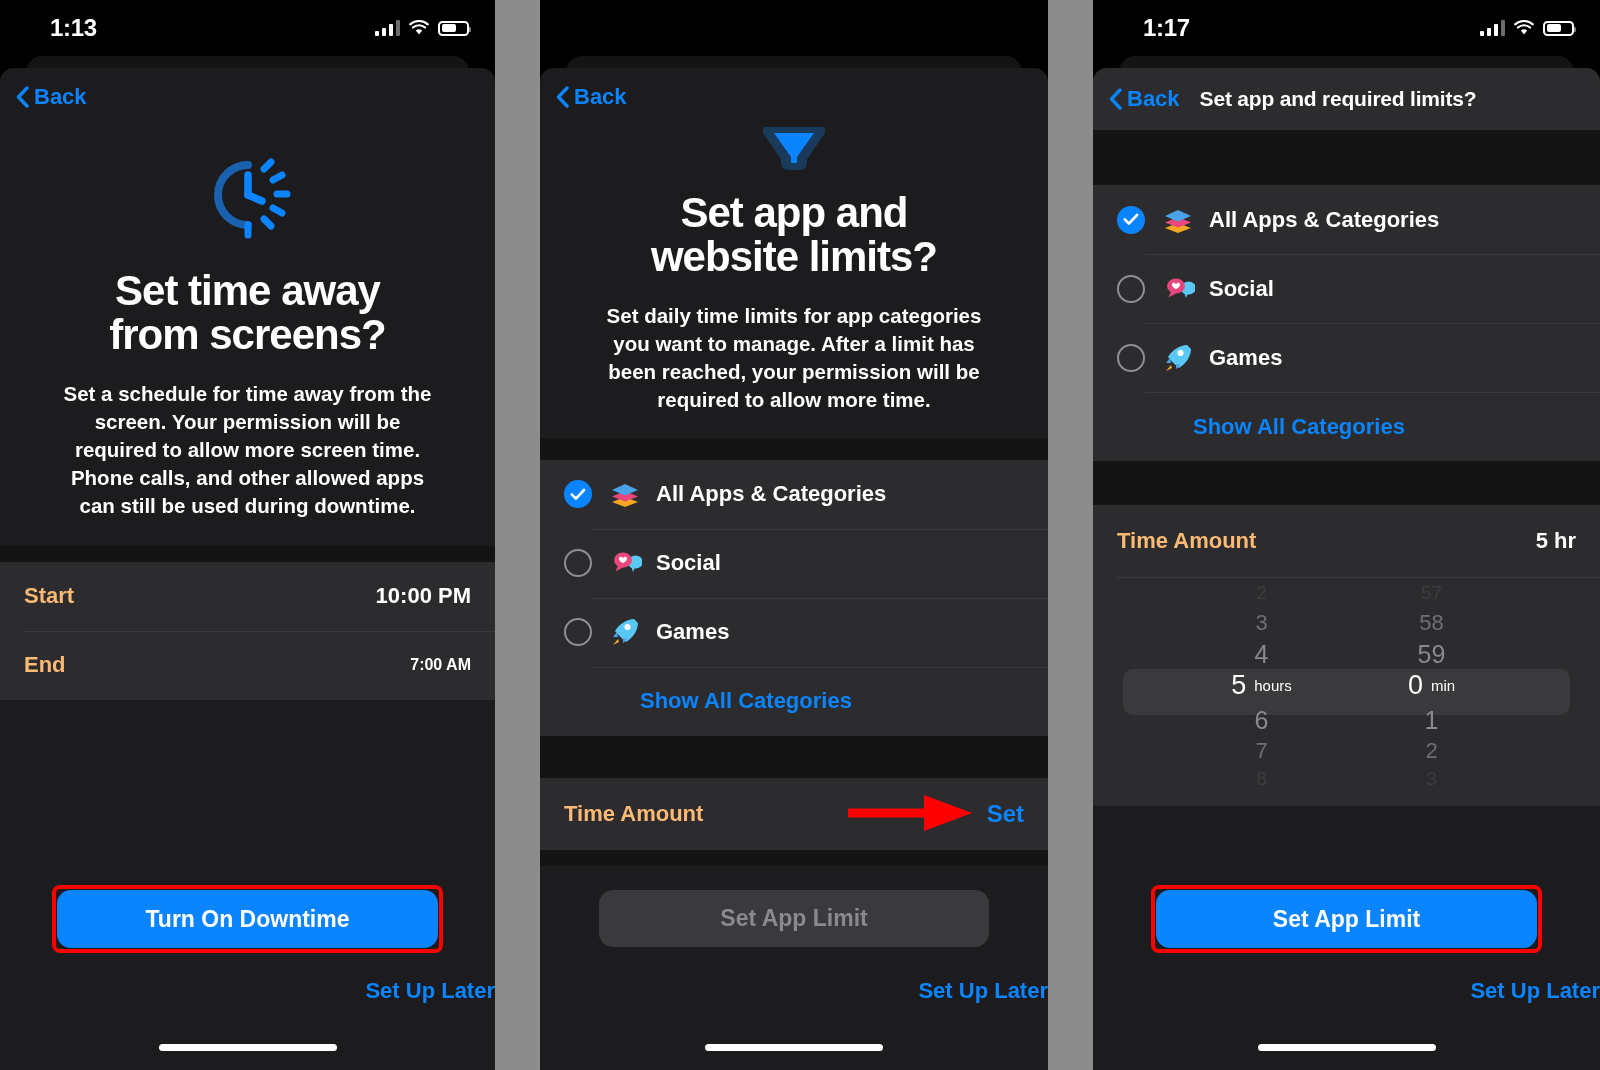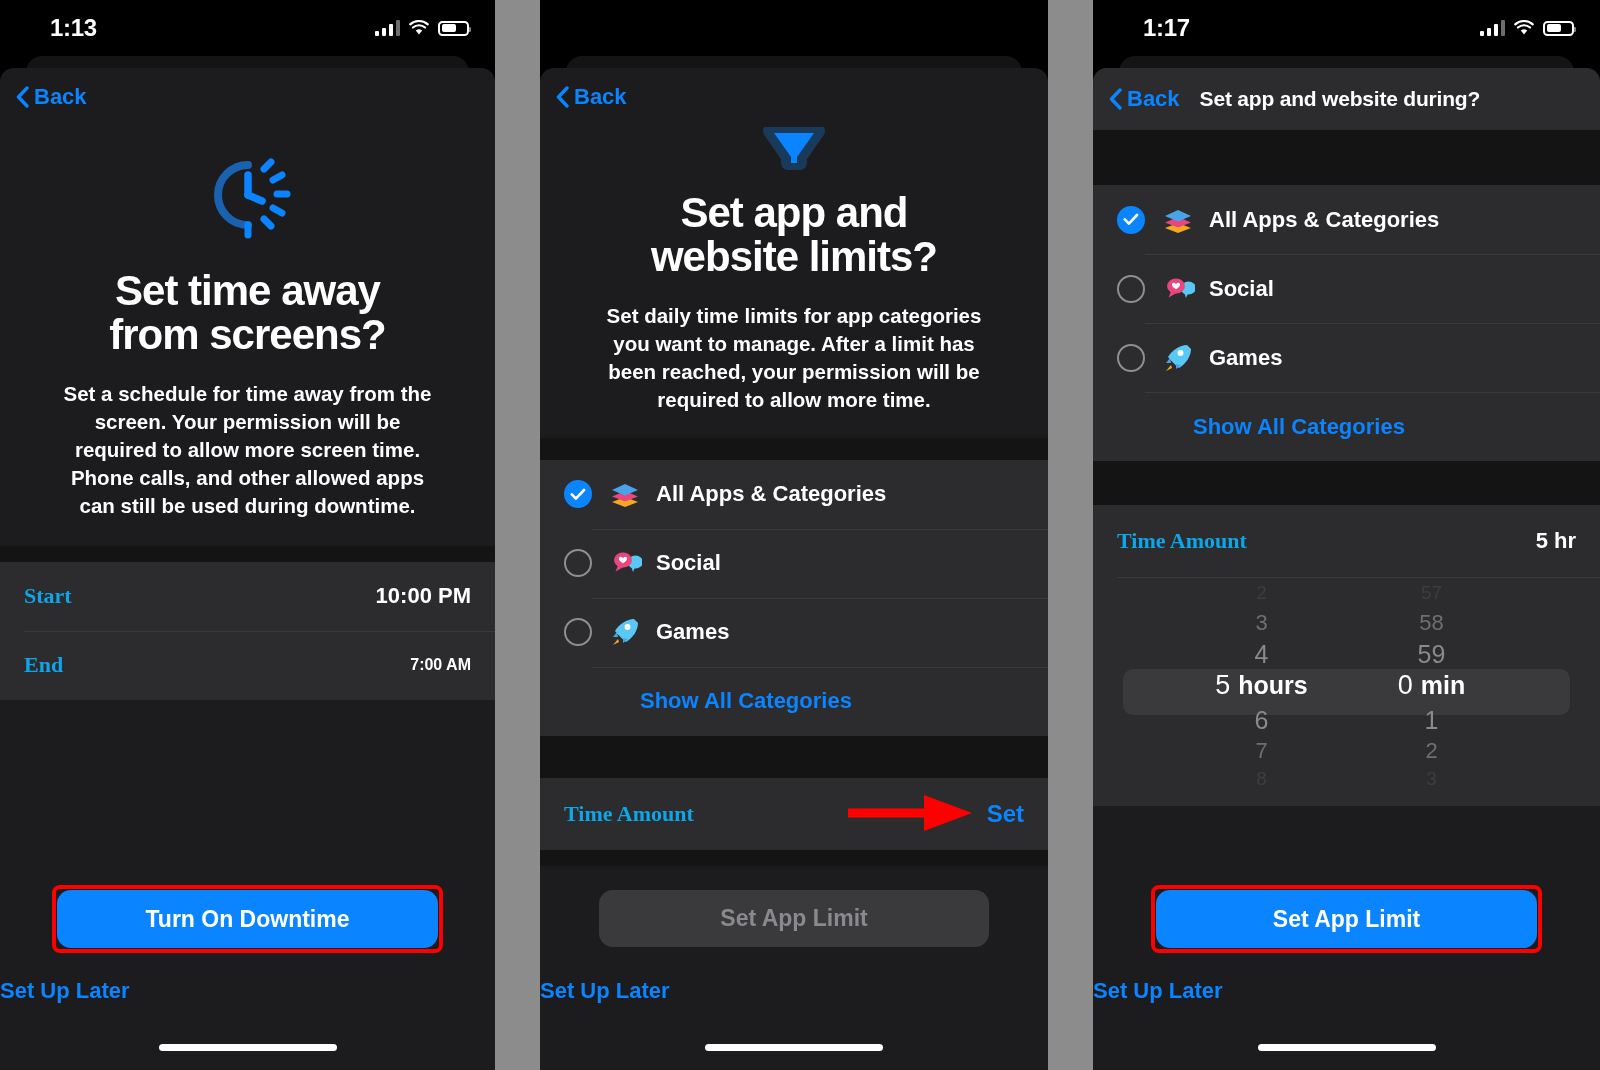--- a/index.html
+++ b/index.html
@@ -133,21 +133,21 @@
   .list { background: #2c2c2e; }
   .row {
     display: flex; align-items: center;
     padding: 0 24px;
     position: relative;
   }
   .row + .row::before, .row-div::before {
     content: ""; position: absolute; left: 24px; right: 0; top: 0;
     height: 1px; background: #3a3a3c;
   }
-  .row-label { color: #0ea5e9; font-weight: bold; font-family: Liberation Serif, serif; }
+  .row-label { color: #fdba74; font-weight: bold; }
   .row-value { margin-left: auto; color: #fff; font-weight: bold; }
   .row-link { color: #0a84ff; font-weight: bold; margin-left: auto; }
 
   .cat-row { display: flex; align-items: center; position: relative; padding-left: 24px; }
   .cat-inner {
     display: flex; align-items: center; flex: 1; position: relative;
   }
   .cat-inner::before {
     content: ""; position: absolute; left: 0; right: -24px; top: 0;
     height: 1px; background: #3a3a3c;
@@ -176,42 +176,42 @@
   .picker-cols { position: relative; display: flex; justify-content: center; height: 100%; }
   .picker-col { position: relative; width: 170px; }
   .pk-item {
     position: absolute; left: 0; width: 100%;
     display: flex; align-items: center; justify-content: center;
     gap: 8px;
     font-weight: 500;
   }
   .pk-item .num { font-weight: 500; }
   .pk-item.sel { color: #fff; font-weight: bold; }
-  .pk-item.sel .unit { font-weight: bold; font-size: 25px; }
+  .pk-item.sel .unit { font-weight: normal; font-size: 15px; }
 
   
   .footer { position: absolute; left: 0; right: 0; bottom: 0; }
   .cta {
     margin: 0 auto;
     display: flex; align-items: center; justify-content: center;
     border-radius: 14px;
     font-weight: bold; color: #fff;
     background: #0a84ff;
     text-align: center;
   }
   .cta.disabled { background: #3a3a3c; color: #8a8a8e; }
   .cta-wrap { position: relative; }
   .redbox {
     position: absolute;
     border: 4px solid #ff0000;
     border-radius: 8px;
     pointer-events: none;
   }
   .secondary {
-    text-align: left; color: #0a84ff; font-weight: bold;
+    text-align: right; color: #0a84ff; font-weight: bold;
   }
   .home-indicator {
     width: 178px; height: 7px; border-radius: 4px;
     background: #fff; margin: 0 auto;
   }
 
   
   .arrow-anno { position: absolute; pointer-events: none; }
 </style>
 </head>
@@ -451,21 +451,21 @@
 
       <div class="navbar with-title">
         <div class="back-btn">
           <span class="chev">
             <svg width="13" height="22" viewBox="0 0 13 22">
                 <path d="M11 2 L2.5 11 L11 20" stroke="#0a84ff" stroke-width="3.4" fill="none" stroke-linecap="round" stroke-linejoin="round"></path>
               </svg>
           </span>
           <span>Back</span>
         </div>
-        <div class="nav-title">Set app and website during?</div>
+        <div class="nav-title">Set app and required limits?</div>
       </div>
 
       <div class="section-gap" style="height:55px"></div>
 
       <div class="list">
         <div class="cat-row">
           <div class="radio on">
             <svg width="16" height="13" viewBox="0 0 16 13">
                 <path d="M1.8 6.4 L5.9 10.6 L14 2" stroke="#fff" stroke-width="2.6" fill="none" stroke-linecap="round" stroke-linejoin="round"></path>
               </svg>

